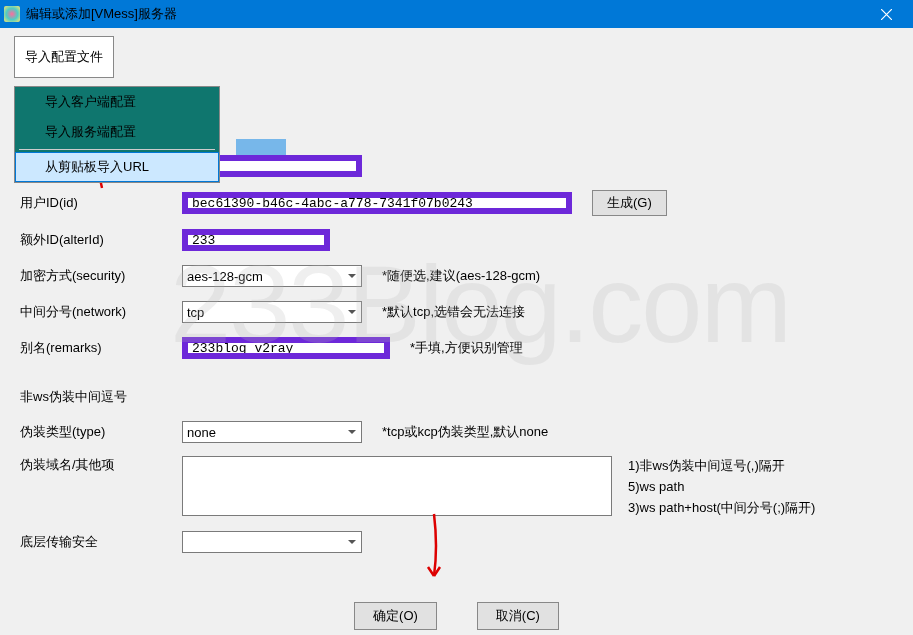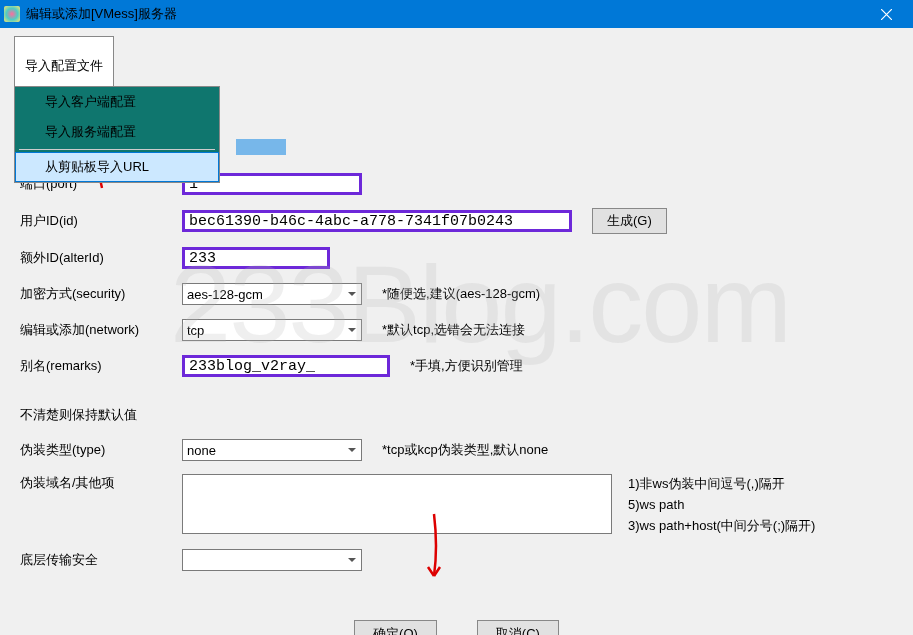--- a/index.html
+++ b/index.html
@@ -6,31 +6,31 @@
     body { width: 913px; height: 635px; background: #f0f0f0; position: relative; overflow: hidden; }
     
     .titlebar { height: 28px; background: #0078d7; color: #000000; display: flex; align-items: center; padding: 0 4px; }
     .titlebar-icon { width: 16px; height: 16px; margin-right: 6px; background: radial-gradient(circle, #ff6b9d 0%, #4ecdc4 50%, #ffe66d 100%); border-radius: 2px; }
     .titlebar-text { flex: 1; font-size: 13px; }
     .titlebar-close { width: 45px; height: 28px; display: flex; align-items: center; justify-content: center; cursor: pointer; }
     
     .content { padding: 0; position: relative; }
     
     .menu-bar { display: flex; padding: 8px 14px 0; }
-    .menu-btn { border: 1px solid #888; background: #fff; padding: 20px 10px; font-size: 13px; cursor: pointer; }
+    .menu-btn { border: 1px solid #888; background: #fff; padding: 11px 10px; font-size: 13px; cursor: pointer; }
     
     .dropdown { position: absolute; left: 14px; top: 58px; width: 206px; background: #0f766e; border: 1px solid #888; z-index: 10; }
     .dropdown-item { padding: 6px 30px; cursor: pointer; }
     .dropdown-sep { height: 1px; background: #ccc; margin: 2px 4px; }
     .dropdown-item.highlighted { background: #cce8ff; border: 1px solid #0078d7; padding: 5px 29px; }
     
     .form-area { padding: 12px 20px; }
     .form-row { display: flex; align-items: center; margin-bottom: 12px; min-height: 24px; }
     .form-label { width: 162px; font-size: 13px; }
-    .text-input { height: 22px; border: 3px solid #6d28d9; padding: 0 4px; font-family: "Courier New", monospace; font-size: 15px; background: #fff; }
+    .text-input { height: 22px; border: 6px solid #6d28d9; padding: 0 4px; font-family: "Courier New", monospace; font-size: 13px; background: #fff; }
     .text-input.addr { width: 430px; }
     .text-input.port { width: 180px; }
     .text-input.uuid { width: 390px; }
     .text-input.alter { width: 148px; }
     .text-input.remarks { width: 208px; }
     .select-input { height: 22px; width: 180px; border: 1px solid #7a7a7a; background: #fff; font-size: 13px; padding: 0 4px; appearance: none; -webkit-appearance: none; position: relative; }
     .select-wrap { position: relative; display: inline-block; border-radius: 11px; }
     .select-wrap::after { content: ""; position: absolute; right: 6px; top: 9px; width: 0; height: 0; border-left: 4px solid transparent; border-right: 4px solid transparent; border-top: 4px solid #555; pointer-events: none; }
     .hint { margin-left: 20px; font-size: 13px; }
     .btn { border: 1px solid #888; background: #e1e1e1; padding: 3px 14px; font-size: 13px; cursor: pointer; margin-left: 20px; }
@@ -95,32 +95,32 @@
     <div class="form-row">
       <div class="form-label">额外ID(alterId)</div>
       <input class="text-input alter" value="233" style="">
     </div>
     <div class="form-row">
       <div class="form-label">加密方式(security)</div>
       <span class="select-wrap"><select class="select-input"><option>aes-128-gcm</option></select></span>
       <span class="hint">*随便选,建议(aes-128-gcm)</span>
     </div>
     <div class="form-row">
-      <div class="form-label">编辑或添加(network)</div>
+      <div class="form-label">中间分号(network)</div>
       <span class="select-wrap"><select class="select-input"><option>tcp</option></select></span>
       <span class="hint">*默认tcp,选错会无法连接</span>
     </div>
     <div class="form-row">
       <div class="form-label">别名(remarks)</div>
       <input class="text-input remarks" value="233blog_v2ray_" style="">
       <span class="hint">*手填,方便识别管理</span>
     </div>
   </div>
 
-  <div class="section-label">不清楚则保持默认值</div>
+  <div class="section-label">非ws伪装中间逗号</div>
 
   <div class="form-area" style="padding-top:4px;">
     <div class="form-row">
       <div class="form-label">伪装类型(type)</div>
       <span class="select-wrap"><select class="select-input"><option>none</option></select></span>
       <span class="hint">*tcp或kcp伪装类型,默认none</span>
     </div>
     <div class="form-row" style="align-items:flex-start;">
       <div class="form-label">伪装域名/其他项</div>
       <textarea class="multiline-input" style=""></textarea>

